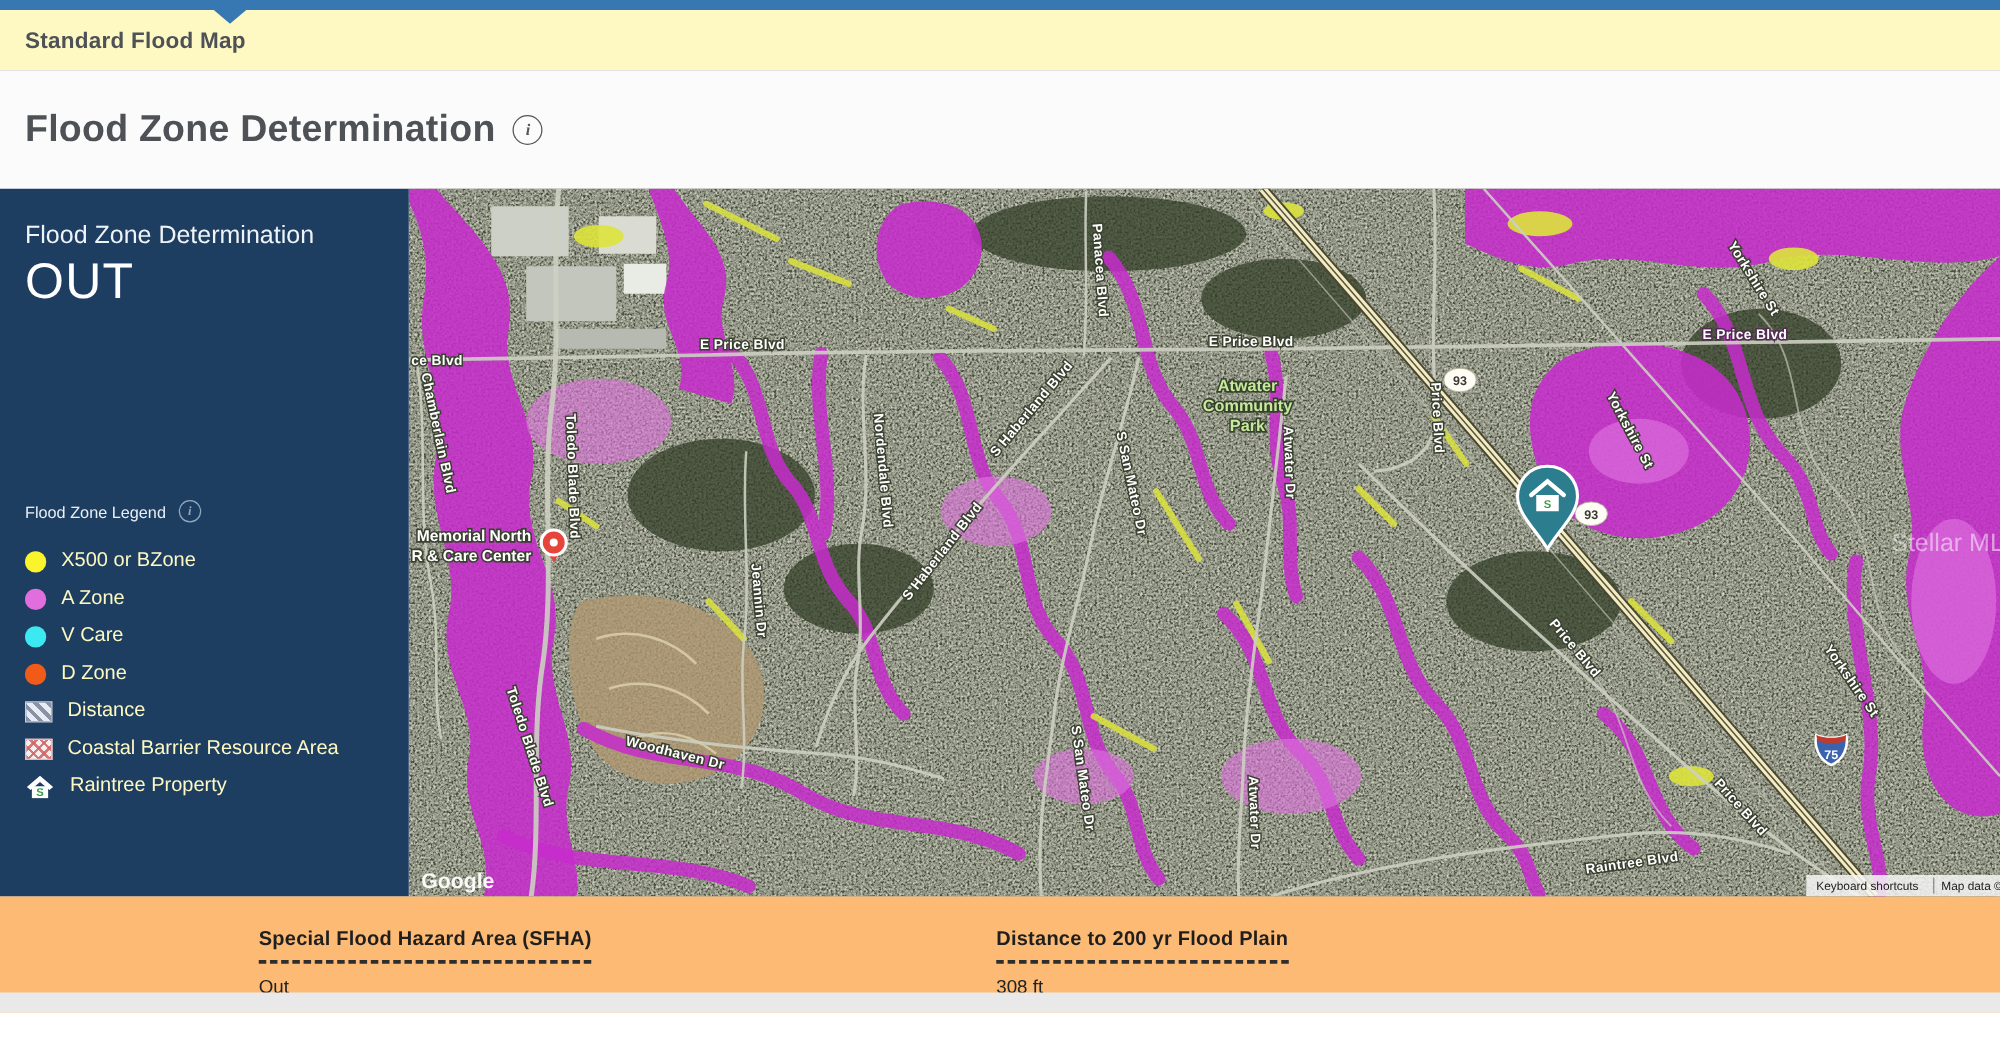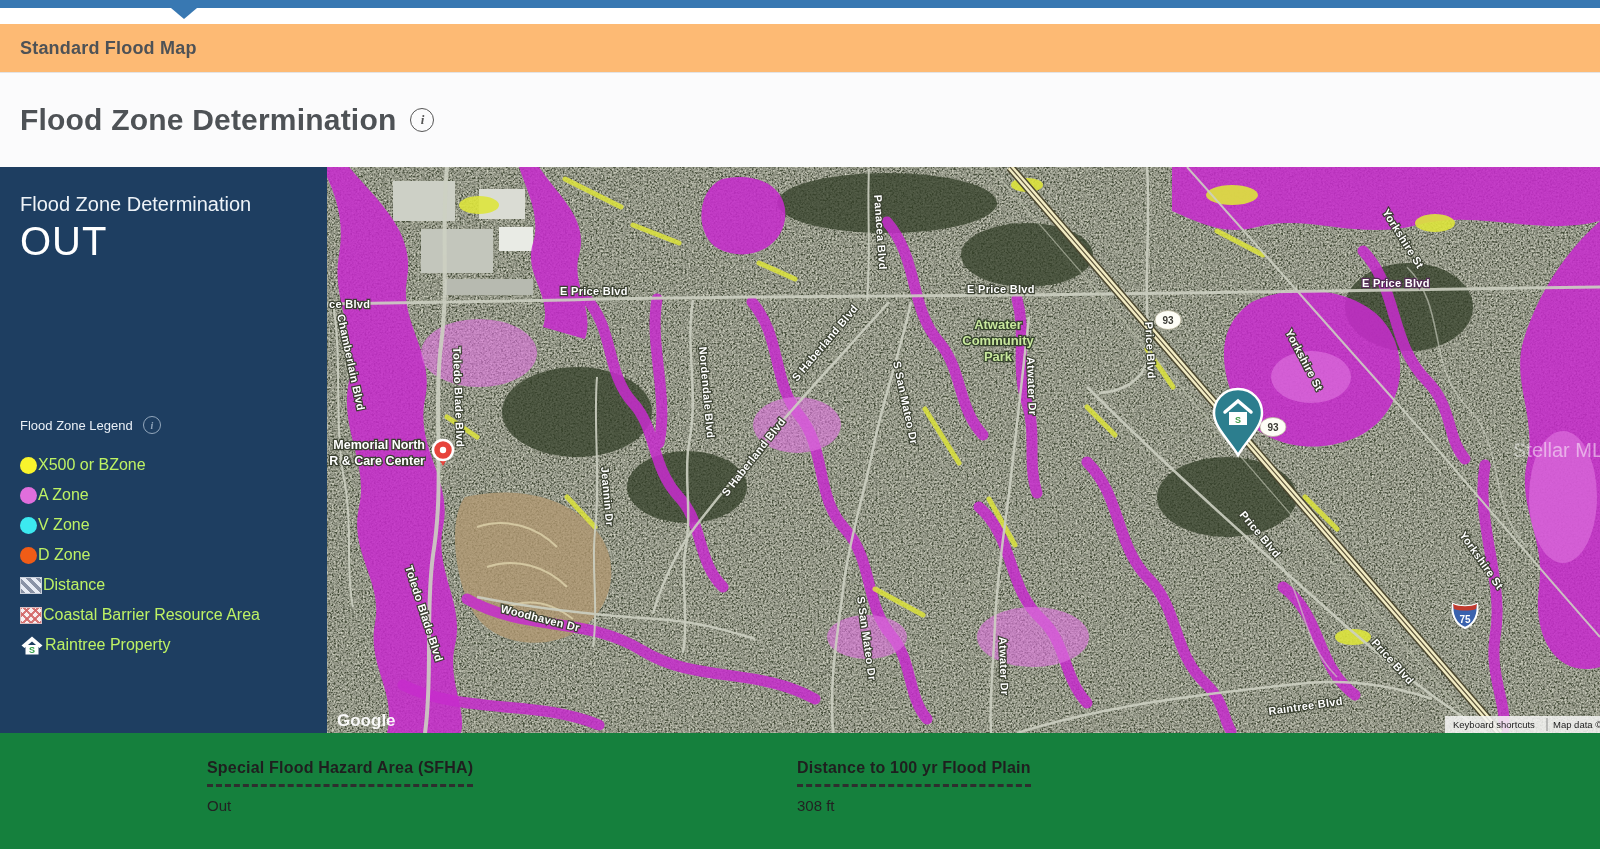--- a/index.html
+++ b/index.html
@@ -2,53 +2,53 @@
 <html><head>
 <meta charset="utf-8">
 <style>
   html,body{margin:0;padding:0;background:#fff;}
   body{width:1600px;height:849px;overflow:hidden;font-family:"Liberation Sans",sans-serif;position:relative;}
 
   
   .topbar{height:8px;background:#3878b2;position:relative;z-index:5;}
   .topbar .caret{position:absolute;left:171px;top:8px;width:0;height:0;
     border-left:13px solid transparent;border-right:13px solid transparent;border-top:11px solid #3878b2;}
-  .tabrow{height:49px;background:#fdba74;border-bottom:1px solid #e3e3e4;display:flex;align-items:center;padding-left:20px;box-sizing:border-box;margin-top:16px;}
+  .tabrow{height:49px;background:#fef9c3;border-bottom:1px solid #e3e3e4;display:flex;align-items:center;padding-left:20px;box-sizing:border-box;}
   .tab-label{font-size:18px;font-weight:700;color:#4e5256;letter-spacing:.2px;}
   .headrow{height:94px;background:#fbfbfc;display:flex;align-items:center;padding-left:20px;gap:14px;}
   .page-title{font-size:30px;font-weight:700;color:#4e5256;margin:0;letter-spacing:.2px;}
   .info-icon{width:22px;height:22px;border-radius:50%;border:1.6px solid #555;color:#555;
     display:inline-flex;align-items:center;justify-content:center;font-size:13px;font-weight:700;
     font-family:"Liberation Serif",serif;font-style:italic;flex:0 0 auto;}
   .info-icon.small{width:16px;height:16px;border-color:#93a7bc;color:#93a7bc;font-size:10px;border-width:1.4px;}
 
   
   .map-section{position:relative;height:566px;}
   .sidebar{position:absolute;left:0;top:0;width:327px;height:566px;background:#1e3e61;color:#fff;
     padding:26px 20px 22px 20px;box-sizing:border-box;z-index:3;display:flex;flex-direction:column;}
   .sb-title{font-size:20px;color:#eef3f8;font-weight:400;}
   .sb-result{font-size:40px;font-weight:300;letter-spacing:1px;line-height:1.25;color:#fff;}
   .legend-block{margin-top:150px;}
   .legend-title-row{display:flex;align-items:center;gap:10px;}
   .legend-title{font-size:13px;color:#e9eff6;font-weight:400;}
   .legend-list{list-style:none;margin:16px 0 0 0;padding:0;}
-  .legend-list li{display:flex;align-items:center;gap:1px;height:30px;font-size:16px;color:#bef264;}
+  .legend-list li{display:flex;align-items:center;gap:12px;height:30px;font-size:16px;color:#fef9c3;}
   .swatch-dot{width:17px;height:17px;border-radius:50%;flex:0 0 auto;}
   .swatch-stripe{width:20px;height:15px;flex:0 0 auto;border:1px solid #c9cfda;
     background:repeating-linear-gradient(45deg,#8a93a6 0 3px,#e8ecf4 3px 7px);}
   .swatch-cross{width:20px;height:15px;flex:0 0 auto;border:1px solid #d9bcbf;background-color:#f7eef0;
     background-image:repeating-linear-gradient(45deg,rgba(210,100,100,.85) 0 2px,transparent 2px 6px),
                      repeating-linear-gradient(-45deg,rgba(210,100,100,.85) 0 2px,transparent 2px 6px);}
   .swatch-house{width:24px;height:21px;flex:0 0 auto;}
 
   .map-wrap{position:absolute;left:327px;top:0;right:0;height:566px;background:#47503a;cursor:grab;z-index:1;}
   .map-wrap svg{display:block;}
 
   
-  .summary{position:relative;height:132px;background:#15803d;}
+  .summary{position:relative;height:93px;background:#fdba74;}
   .sum-col{position:absolute;top:26px;}
   .sum-col .lbl{display:inline-block;font-size:16px;font-weight:700;color:#1f1f1f;
     padding-bottom:7px;border-bottom:3px dashed #2e2e2e;letter-spacing:.2px;}
   .sum-col .val{margin-top:10px;font-size:15px;color:#222;}
   .col1{left:207px;} .col2{left:797px;} .col3{left:1355px;}
   .footstrip{position:absolute;left:0;right:0;bottom:0;height:16px;background:#e9e9ea;}
 
   
   text{font-family:"Liberation Sans",sans-serif;}
   .rd{fill:#fff;font-size:11px;font-weight:600;stroke:#3a4030;stroke-width:2.4px;paint-order:stroke;letter-spacing:.3px;}
@@ -84,21 +84,21 @@
         <li>
           <span class="swatch-dot" style="background-color: rgb(249, 244, 44);"></span>
           <span>X500 or BZone</span>
         </li>
         <li>
           <span class="swatch-dot" style="background-color: rgb(224, 110, 220);"></span>
           <span>A Zone</span>
         </li>
         <li>
           <span class="swatch-dot" style="background-color: rgb(60, 233, 240);"></span>
-          <span>V Zone</span>
+          <span>V Care</span>
         </li>
         <li>
           <span class="swatch-dot" style="background-color: rgb(240, 92, 23);"></span>
           <span>D Zone</span>
         </li>
         <li>
           <span class="swatch-stripe"></span>
           <span>Distance</span>
         </li>
         <li>
@@ -322,17 +322,17 @@
   </svg>
   </div>
 </div>
 
 <div class="summary">
   <div class="sum-col col1">
     <span class="lbl">Special Flood Hazard Area (SFHA)</span>
     <div class="val">Out</div>
   </div>
   <div class="sum-col col2">
-    <span class="lbl">Distance to 100 yr Flood Plain</span>
+    <span class="lbl">Distance to 200 yr Flood Plain</span>
     <div class="val">308 ft</div>
   </div>
   <div class="footstrip"></div>
 </div>
 
 </body></html>

